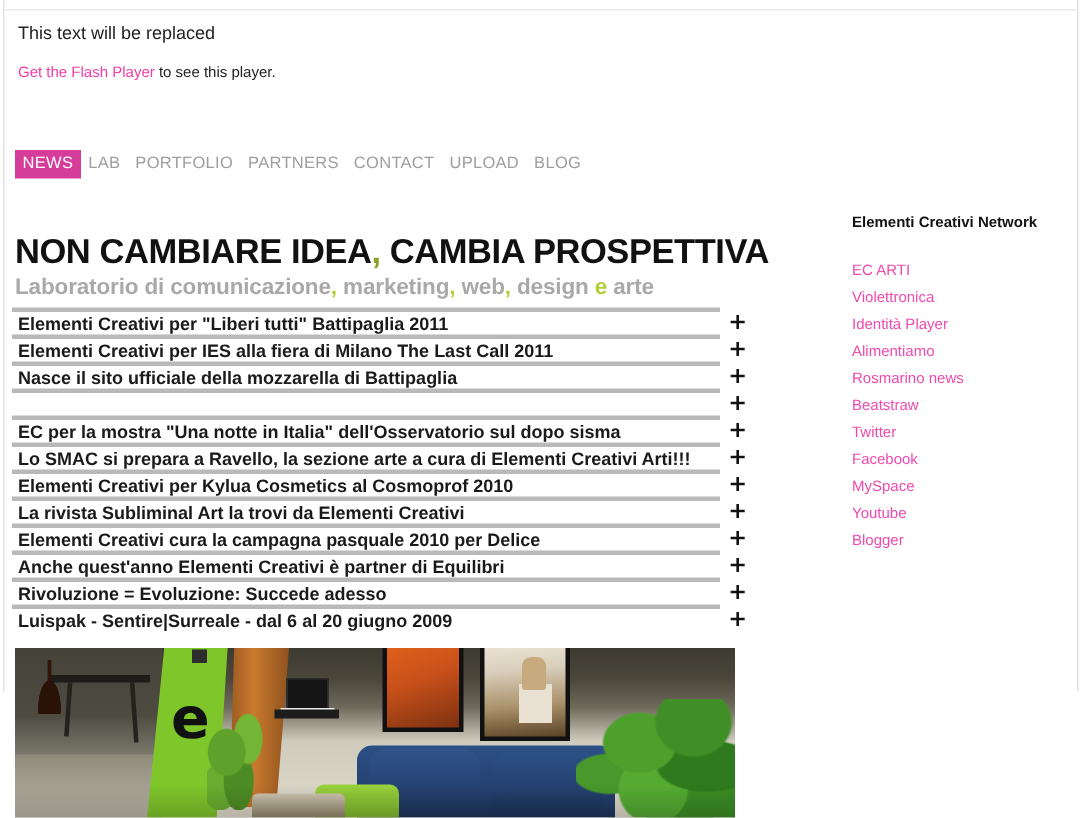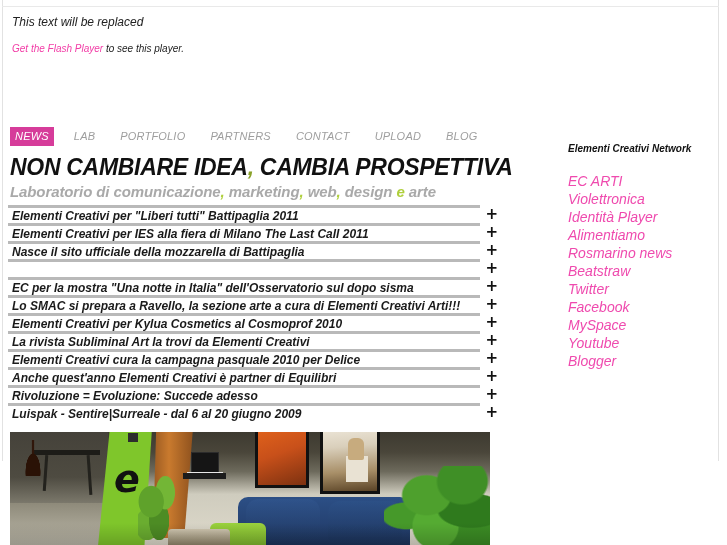--- a/index.html
+++ b/index.html
@@ -14,21 +14,20 @@
     font-family: "Liberation Sans", sans-serif;
     color: #222222;
   }
 
   #page {
     position: relative;
     width: 727px;
     height: 461px;
     background: #ffffff;
     box-sizing: border-box;
-    font-style: italic;
   }
 
   
   .frame-left {
     position: absolute;
     left: 2px; top: 0; bottom: 0;
     width: 1px;
     background: #e2e2e2;
   }
   .frame-right {
@@ -64,24 +63,24 @@
   }
   .flash-link {
     color: #f23ca6;
     text-decoration: none;
   }
 
   
   .nav {
     position: absolute;
     left: 10px;
-    top: 127px;
+    top: 100px;
     display: flex;
     align-items: center;
-    gap: 15px;
+    gap: 0px;
     white-space: nowrap;
   }
   .nav-item {
     font-size: 11px;
     letter-spacing: 0.2px;
     color: #9e9e9e;
     text-decoration: none;
     padding: 3px 5px 3px 5px;
     line-height: 13px;
     display: inline-block;
@@ -169,21 +168,21 @@
   }
   .sidebar-title {
     font-size: 10px;
     font-weight: bold;
     color: #111111;
     line-height: 12px;
     margin-bottom: 20px;
   }
   .sidebar-link {
     display: block;
-    font-size: 14px;
+    font-size: 10px;
     color: #ef4aae;
     line-height: 12px;
     margin-bottom: 6px;
     text-decoration: none;
     white-space: nowrap;
   }
 
   
   .photo {
     position: absolute;

